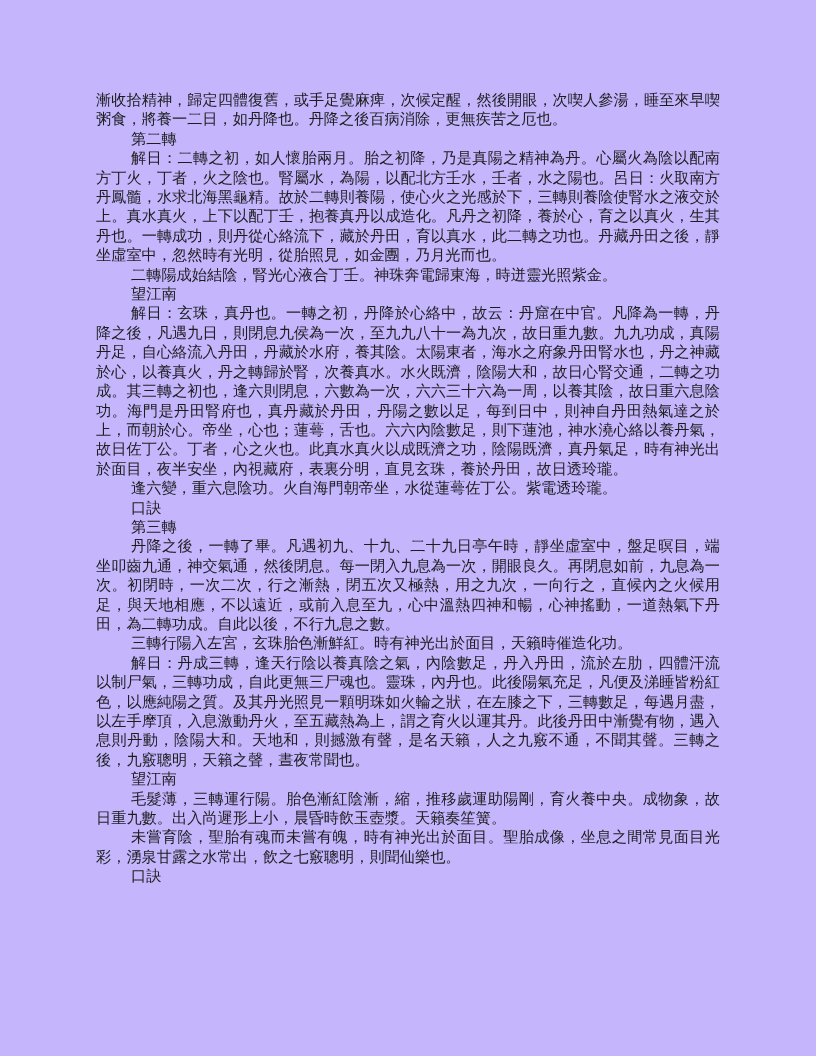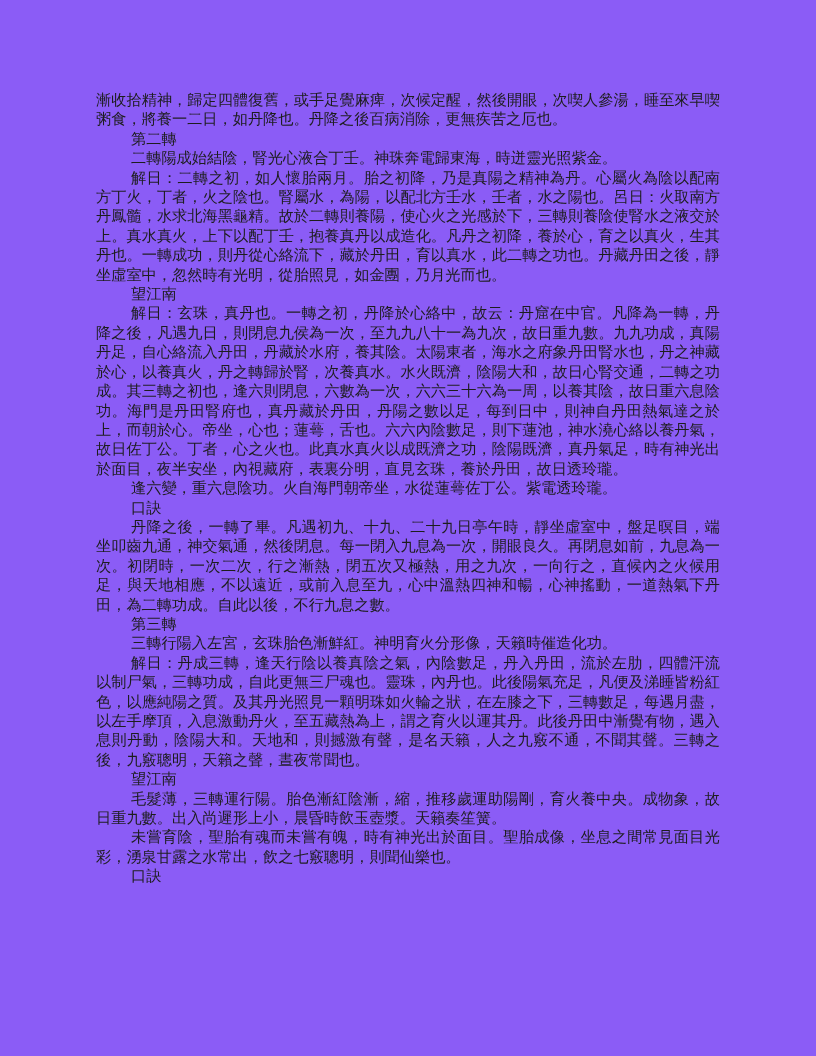--- a/index.html
+++ b/index.html
@@ -31,30 +31,30 @@
     letter-spacing: 0;
     word-break: normal;
   }
   .para.indent {
     text-indent: 35px;
   }
 </style>
 </head>
 <body>
 
-<div class="page" style="color: rgb(29, 29, 29); background: #8b5cf6;">
+<div class="page" style="color: rgb(29, 29, 29); background: #c4b5fd;">
     <p class="para">漸收拾精神，歸定四體復舊，或手足覺麻痺，次候定醒，然後開眼，次喫人參湯，睡至來早喫粥食，將養一二日，如丹降也。丹降之後百病消除，更無疾苦之厄也。</p>
     <p class="para indent">第二轉</p>
+    <p class="para indent">解日：二轉之初，如人懷胎兩月。胎之初降，乃是真陽之精神為丹。心屬火為陰以配南方丁火，丁者，火之陰也。腎屬水，為陽，以配北方壬水，壬者，水之陽也。呂日：火取南方丹鳳髓，水求北海黑龜精。故於二轉則養陽，使心火之光感於下，三轉則養陰使腎水之液交於上。真水真火，上下以配丁壬，抱養真丹以成造化。凡丹之初降，養於心，育之以真火，生其丹也。一轉成功，則丹從心絡流下，藏於丹田，育以真水，此二轉之功也。丹藏丹田之後，靜坐虛室中，忽然時有光明，從胎照見，如金團，乃月光而也。</p>
     <p class="para indent">二轉陽成始結陰，腎光心液合丁壬。神珠奔電歸東海，時迸靈光照紫金。</p>
-    <p class="para indent">解日：二轉之初，如人懷胎兩月。胎之初降，乃是真陽之精神為丹。心屬火為陰以配南方丁火，丁者，火之陰也。腎屬水，為陽，以配北方壬水，壬者，水之陽也。呂日：火取南方丹鳳髓，水求北海黑龜精。故於二轉則養陽，使心火之光感於下，三轉則養陰使腎水之液交於上。真水真火，上下以配丁壬，抱養真丹以成造化。凡丹之初降，養於心，育之以真火，生其丹也。一轉成功，則丹從心絡流下，藏於丹田，育以真水，此二轉之功也。丹藏丹田之後，靜坐虛室中，忽然時有光明，從胎照見，如金團，乃月光而也。</p>
     <p class="para indent">望江南</p>
     <p class="para indent">解日：玄珠，真丹也。一轉之初，丹降於心絡中，故云：丹窟在中官。凡降為一轉，丹降之後，凡遇九日，則閉息九侯為一次，至九九八十一為九次，故日重九數。九九功成，真陽丹足，自心絡流入丹田，丹藏於水府，養其陰。太陽東者，海水之府象丹田腎水也，丹之神藏於心，以養真火，丹之轉歸於腎，次養真水。水火既濟，陰陽大和，故日心腎交通，二轉之功成。其三轉之初也，逢六則閉息，六數為一次，六六三十六為一周，以養其陰，故日重六息陰功。海門是丹田腎府也，真丹藏於丹田，丹陽之數以足，每到日中，則神自丹田熱氣達之於上，而朝於心。帝坐，心也；蓮蕚，舌也。六六內陰數足，則下蓮池，神水澆心絡以養丹氣，故日佐丁公。丁者，心之火也。此真水真火以成既濟之功，陰陽既濟，真丹氣足，時有神光出於面目，夜半安坐，內視藏府，表裏分明，直見玄珠，養於丹田，故日透玲瓏。</p>
     <p class="para indent">逢六變，重六息陰功。火自海門朝帝坐，水從蓮蕚佐丁公。紫電透玲瓏。</p>
     <p class="para indent">口訣</p>
+    <p class="para indent">第三轉</p>
     <p class="para indent">丹降之後，一轉了畢。凡遇初九、十九、二十九日亭午時，靜坐虛室中，盤足暝目，端坐叩齒九通，神交氣通，然後閉息。每一閉入九息為一次，開眼良久。再閉息如前，九息為一次。初閉時，一次二次，行之漸熱，閉五次又極熱，用之九次，一向行之，直候內之火候用足，與天地相應，不以遠近，或前入息至九，心中溫熱四神和暢，心神搖動，一道熱氣下丹田，為二轉功成。自此以後，不行九息之數。</p>
-    <p class="para indent">第三轉</p>
-    <p class="para indent">三轉行陽入左宮，玄珠胎色漸鮮紅。神明育火分形像，天籟時催造化功。</p>
+    <p class="para indent">三轉行陽入左宮，玄珠胎色漸鮮紅。時有神光出於面目，天籟時催造化功。</p>
     <p class="para indent">解日：丹成三轉，逢天行陰以養真陰之氣，內陰數足，丹入丹田，流於左肋，四體汗流以制尸氣，三轉功成，自此更無三尸魂也。靈珠，內丹也。此後陽氣充足，凡便及涕睡皆粉紅色，以應純陽之質。及其丹光照見一顆明珠如火輪之狀，在左膝之下，三轉數足，每遇月盡，以左手摩頂，入息激動丹火，至五藏熱為上，謂之育火以運其丹。此後丹田中漸覺有物，遇入息則丹動，陰陽大和。天地和，則撼激有聲，是名天籟，人之九竅不通，不聞其聲。三轉之後，九竅聰明，天籟之聲，晝夜常聞也。</p>
     <p class="para indent">望江南</p>
     <p class="para indent">毛髮薄，三轉運行陽。胎色漸紅陰漸，縮，推移歲運助陽剛，育火養中央。成物象，故日重九數。出入尚遲形上小，晨昏時飲玉壺漿。天籟奏笙簧。</p>
     <p class="para indent">未嘗育陰，聖胎有魂而未嘗有魄，時有神光出於面目。聖胎成像，坐息之間常見面目光彩，湧泉甘露之水常出，飲之七竅聰明，則聞仙樂也。</p>
     <p class="para indent">口訣</p>
   </div>
 
 </body></html>

